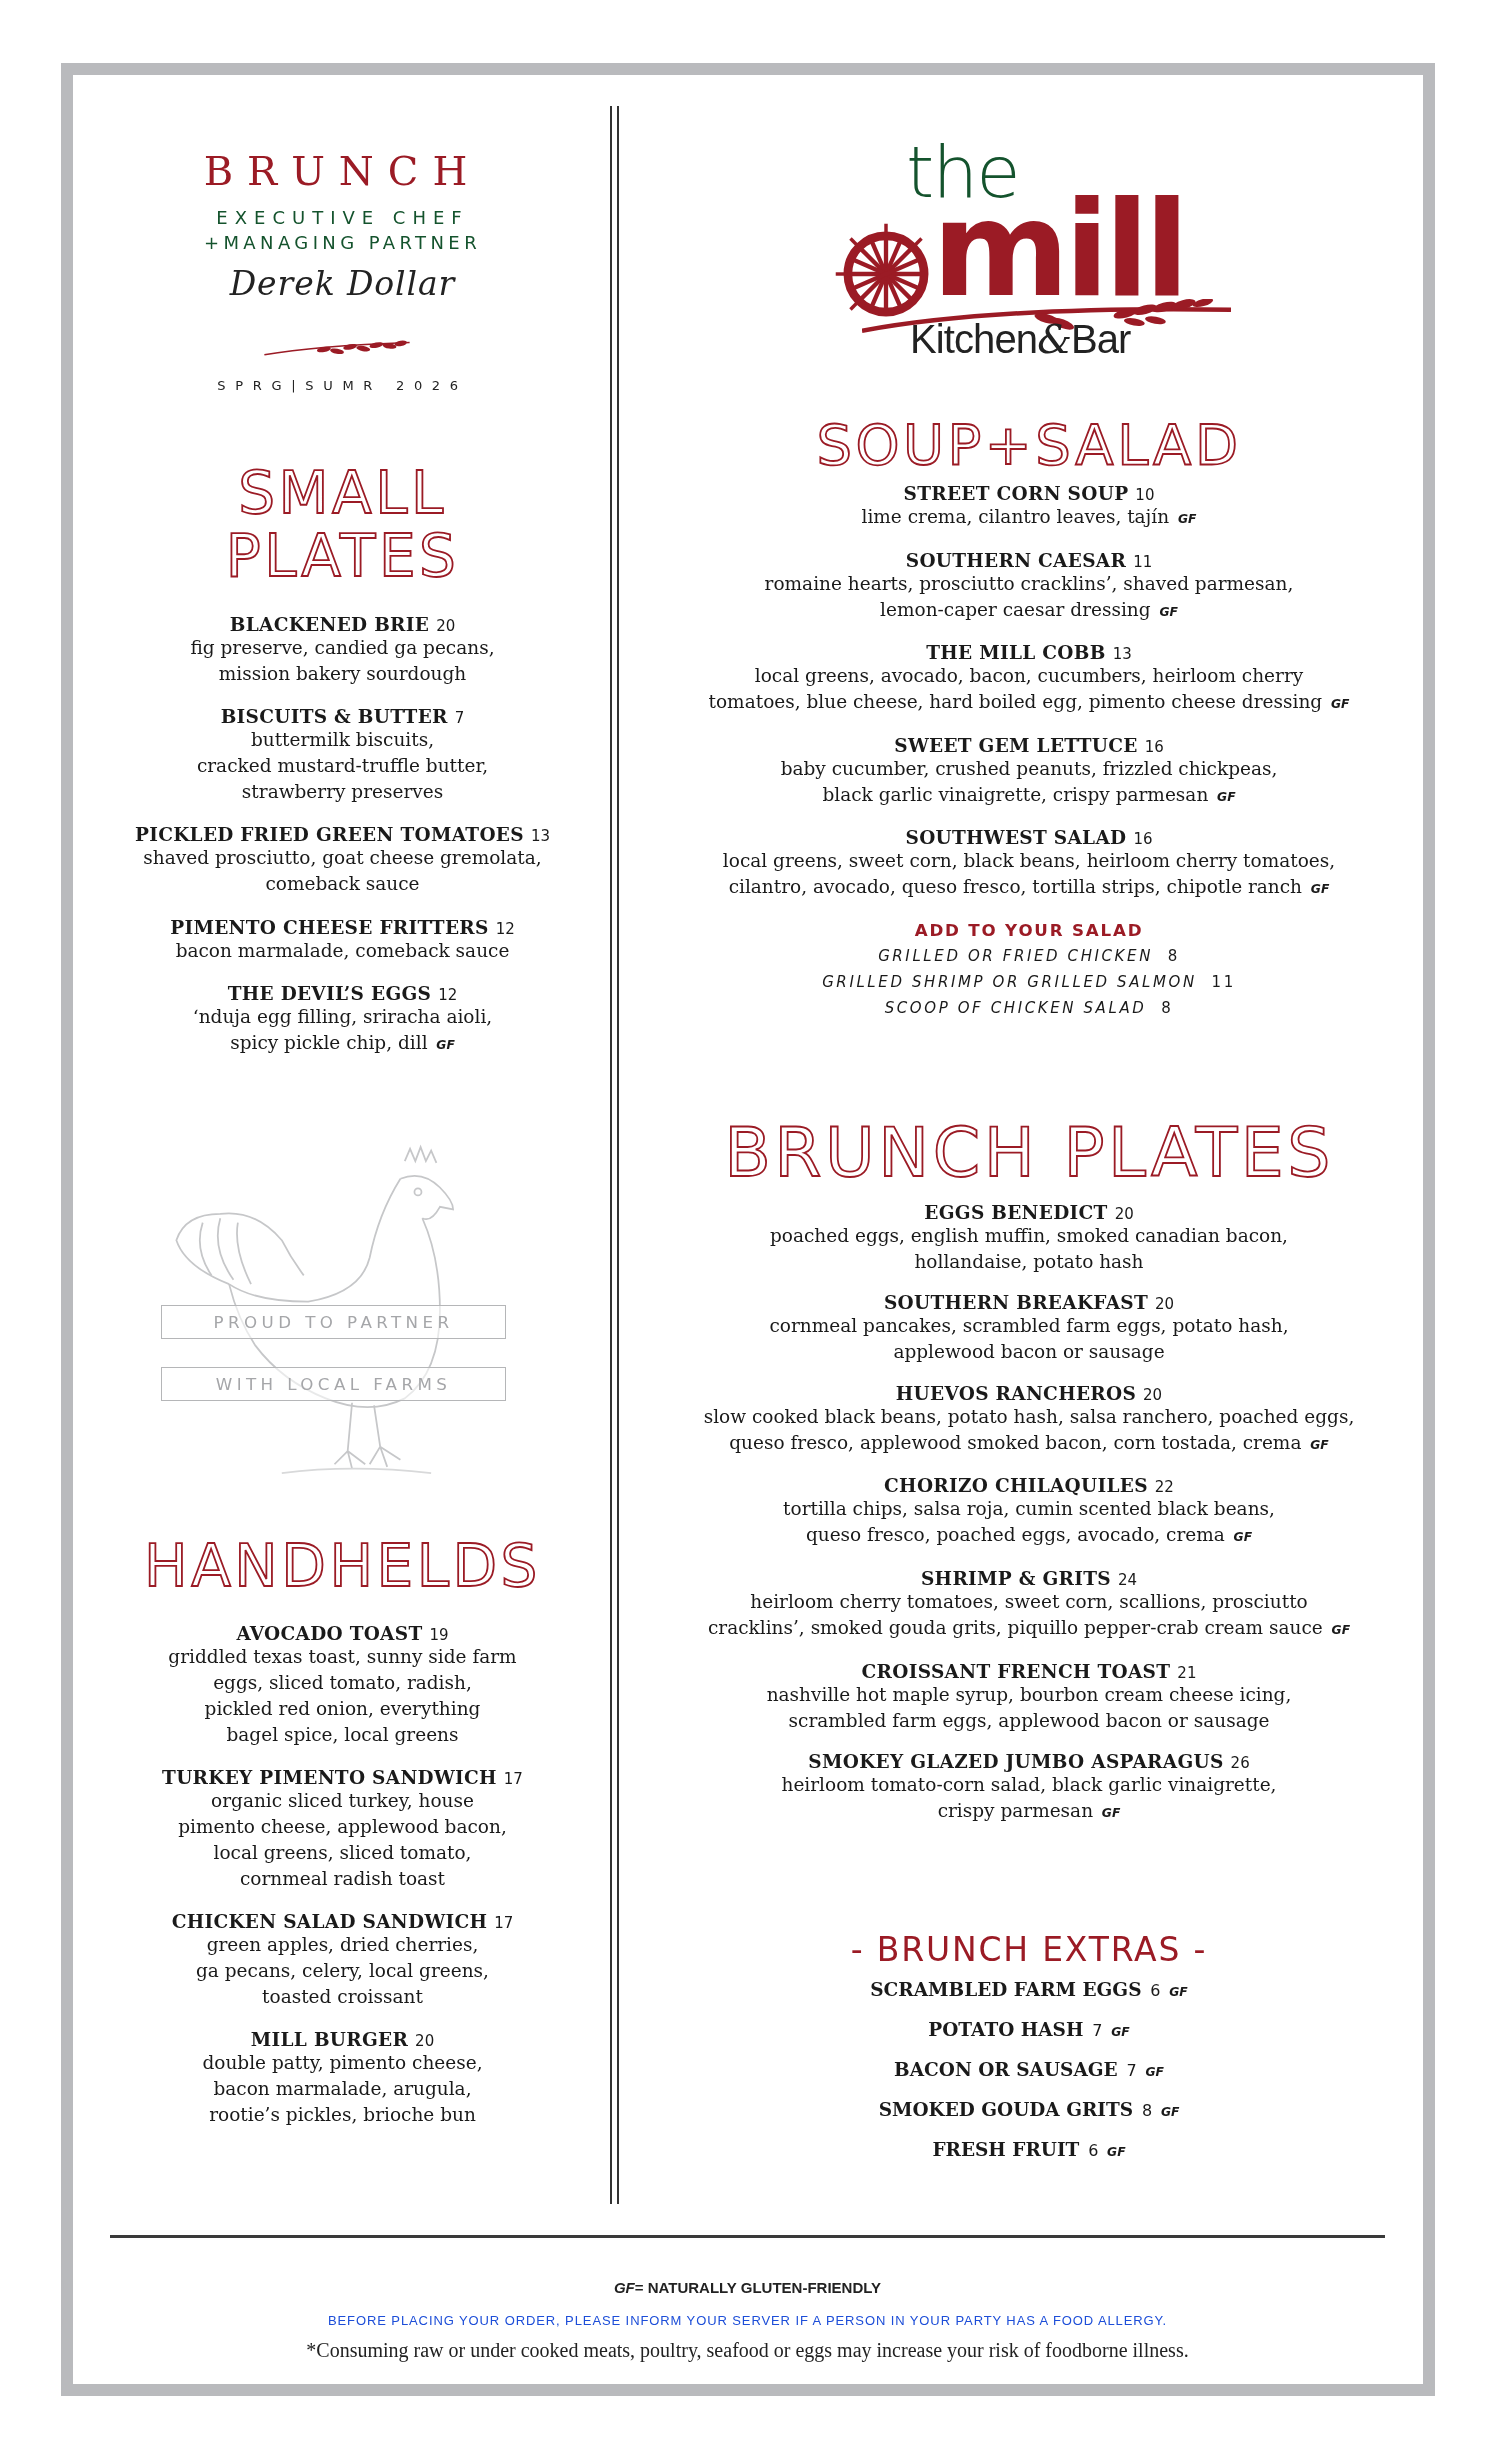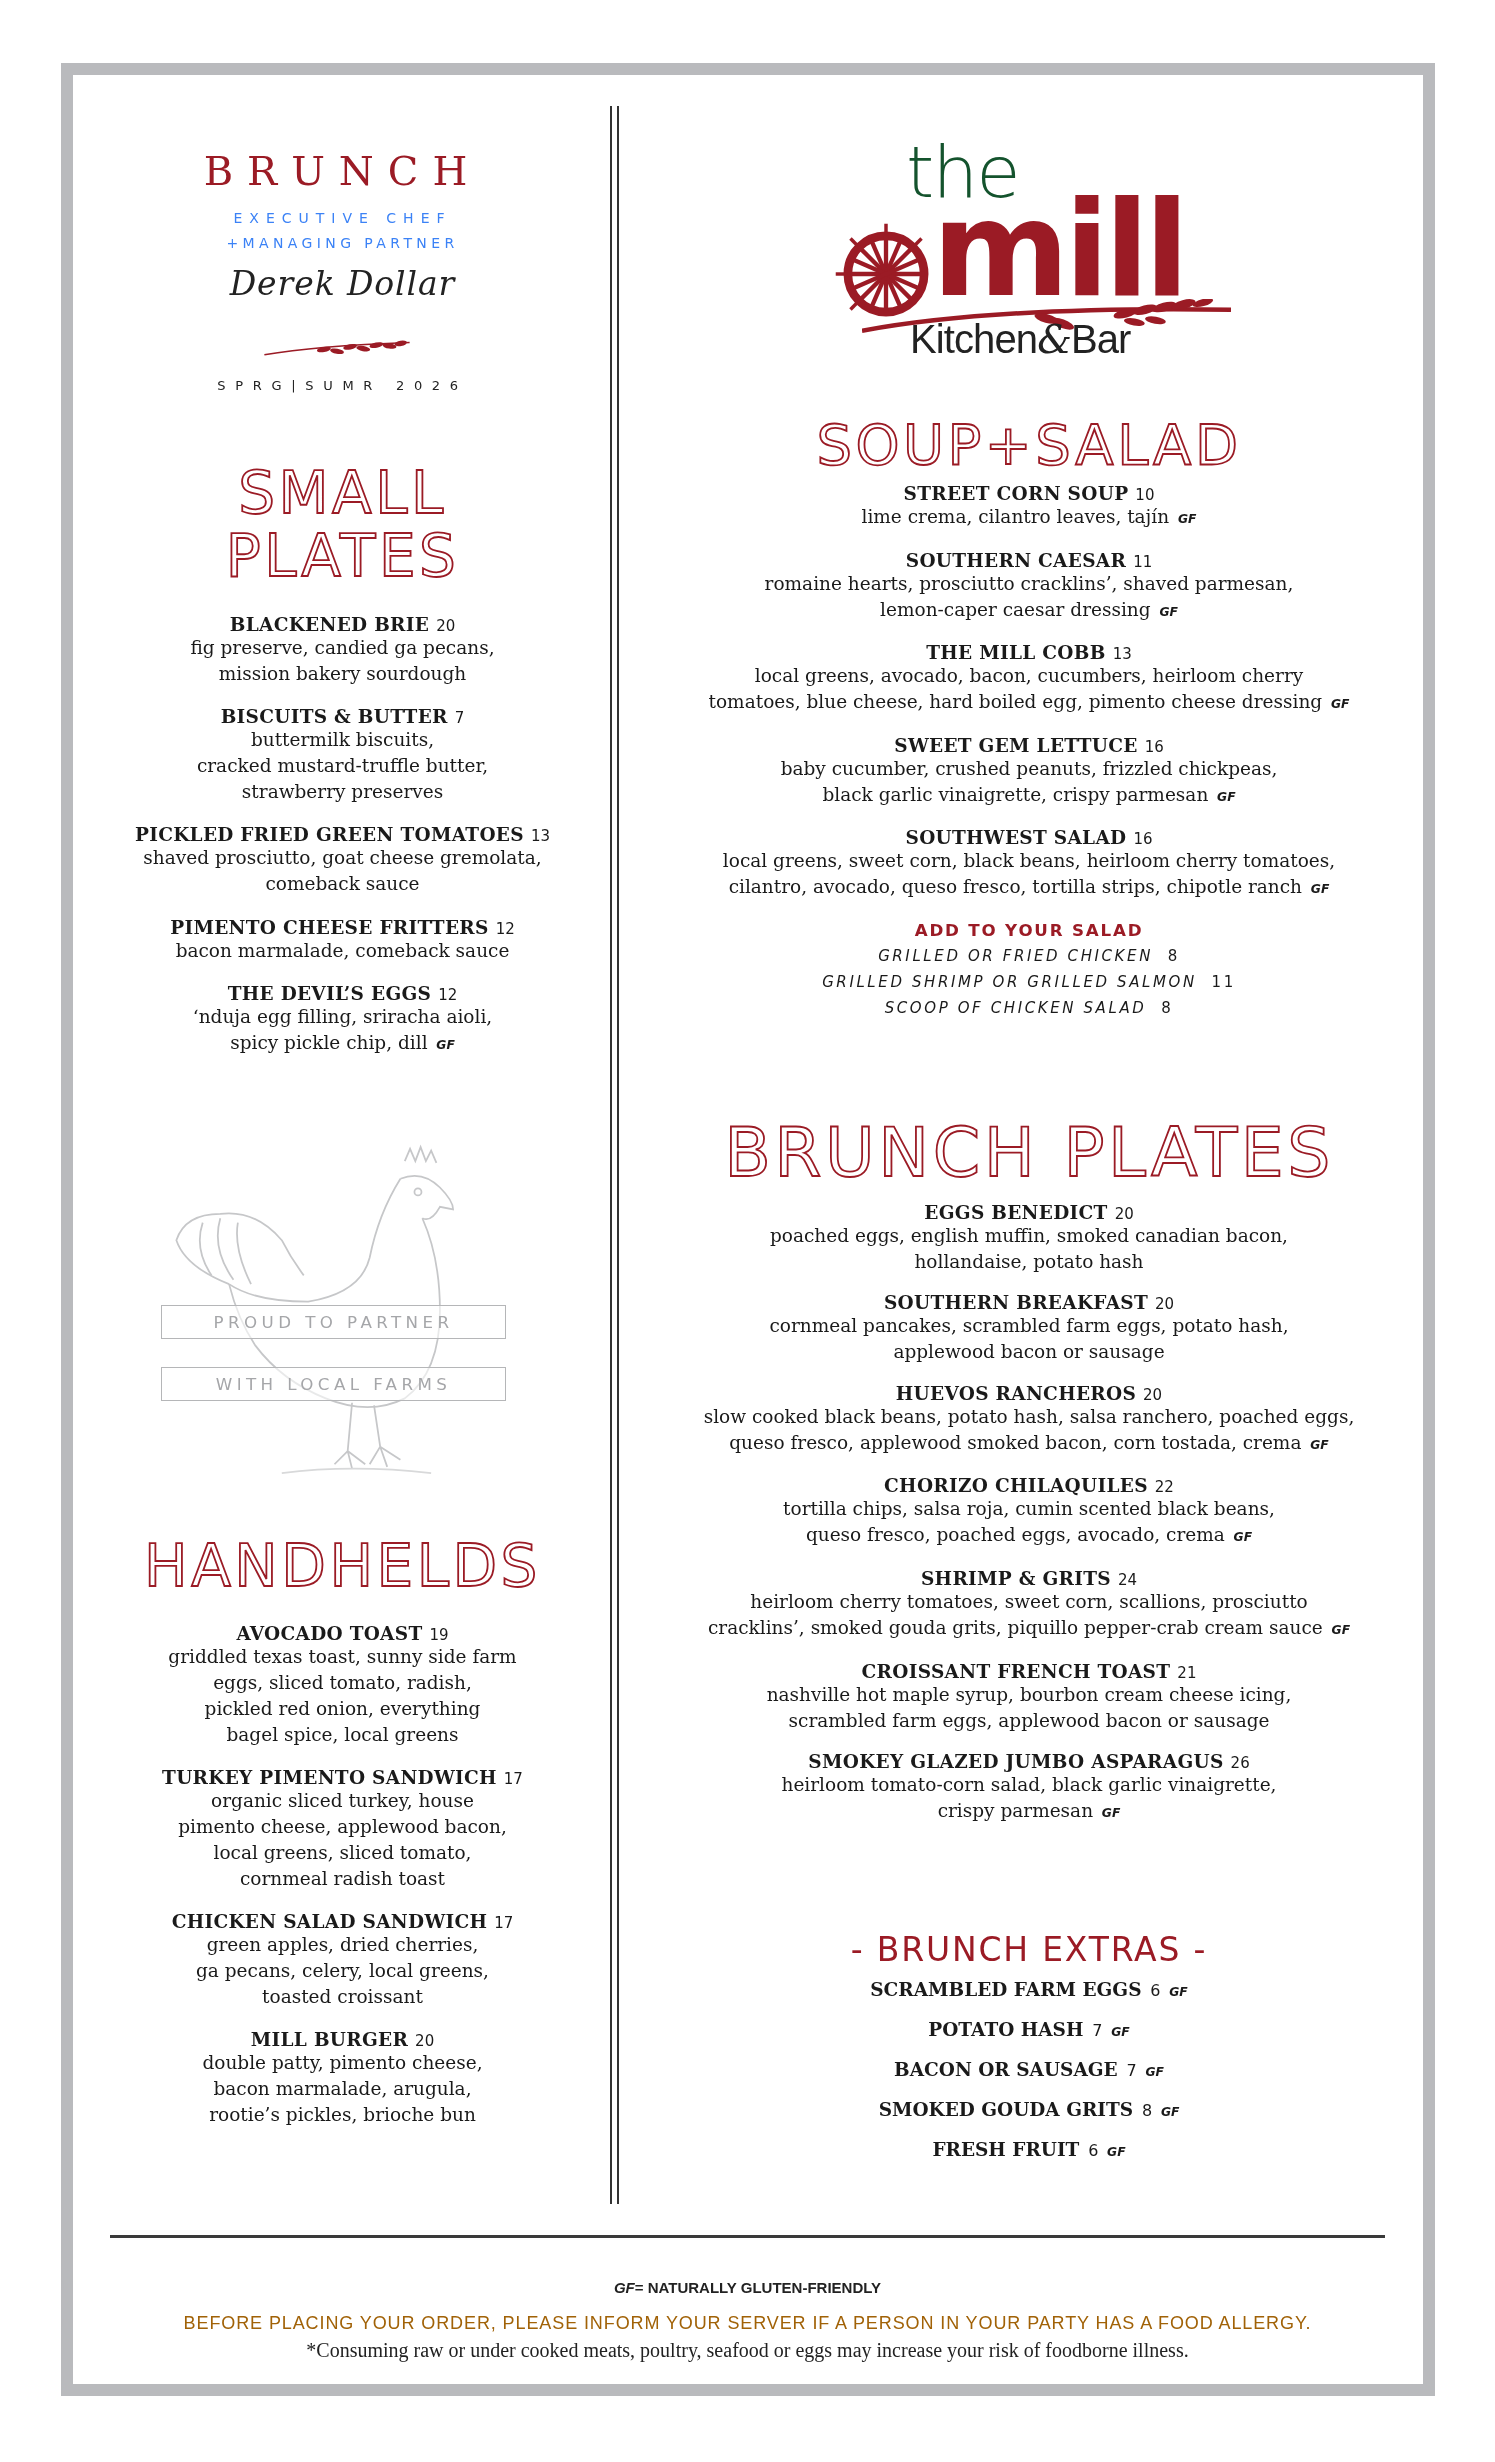--- a/index.html
+++ b/index.html
@@ -6,21 +6,21 @@
   body { width:1495px; height:2462px; position:relative; overflow:hidden;
          font-family:"DejaVu Serif", serif; color:#1a1a1a; }
   .frame { position:absolute; left:61px; top:63px; width:1350px; height:2309px;
            border:12.3px solid #b9babd; box-sizing:content-box; }
   .vline { position:absolute; top:106px; height:2098px; width:1.8px; background:#333; }
   .hrule { position:absolute; left:110px; width:1275px; top:2235px; height:2.6px; background:#3a3a3a; }
 
   .brunch-title { position:absolute; left:114px; width:457px; top:148px; text-align:center;
     font-family:"DejaVu Serif", serif; color:#9b1b25; font-size:40px; letter-spacing:14px; }
   .exec { position:absolute; left:114px; width:457px; top:206px; text-align:center;
-    font-family:"DejaVu Sans", sans-serif; font-size:14px; letter-spacing:7px; color:#3b82f6; line-height:24.6px; }
+    font-family:"DejaVu Sans", sans-serif; font-size:18px; letter-spacing:7px; color:#14532d; line-height:24.6px; }
   .signature { position:absolute; left:114px; width:457px; top:264px; text-align:center;
     font-family:"DejaVu Serif", serif; font-style:italic; font-size:33px; color:#222; letter-spacing:0.9px; }
   .wheat-small { position:absolute; left:262px; top:339px; width:150px; height:21px; }
   .season { position:absolute; left:114px; width:457px; top:378px; text-align:center;
     font-family:"DejaVu Sans", sans-serif; font-size:13px; letter-spacing:9.7px; color:#222; }
 
   .outline-head { text-align:center; font-family:"DejaVu Sans", sans-serif; font-weight:normal;
     color:#ffffff; -webkit-text-stroke:1.8px #9b1b25; letter-spacing:3.5px; }
 
   .item { text-align:center; margin:0; }
@@ -38,21 +38,21 @@
   .extra { text-align:center; font-weight:bold; font-size:18.5px; line-height:37px; }
   .extra .price { font-family:"DejaVu Sans", sans-serif; font-weight:normal; font-size:16px; margin-left:8.8px; }
 
   .partner-box { position:absolute; left:161px; width:343px; height:32px; border:1.8px solid #b5b6b8;
     font-family:"DejaVu Sans", sans-serif; color:#a5a6a9; font-size:16.7px; letter-spacing:4.4px;
     text-align:center; line-height:32px; background:rgba(255,255,255,0.6); }
 
   .footer-gf { position:absolute; left:0; width:1495px; top:2279px; text-align:center;
     font-family:"Liberation Sans", sans-serif; font-size:15px; font-weight:bold; color:#222; }
   .footer-allergy { position:absolute; left:0; width:1495px; top:2313px; text-align:center;
-    font-family:"Liberation Sans", sans-serif; font-size:18px; letter-spacing:0.9px; color:#a16207; }
+    font-family:"Liberation Sans", sans-serif; font-size:13px; letter-spacing:0.9px; color:#1d4ed8; }
   .footer-raw { position:absolute; left:0; width:1495px; top:2339px; text-align:center;
     font-family:"Liberation Serif", serif; font-size:20px; color:#222; }
 </style>
 </head>
 <body>
 
 <div class="frame"></div>
 <div class="vline" style="left:610px;"></div>
 <div class="vline" style="left:617px;"></div>
 <div class="hrule"></div>

